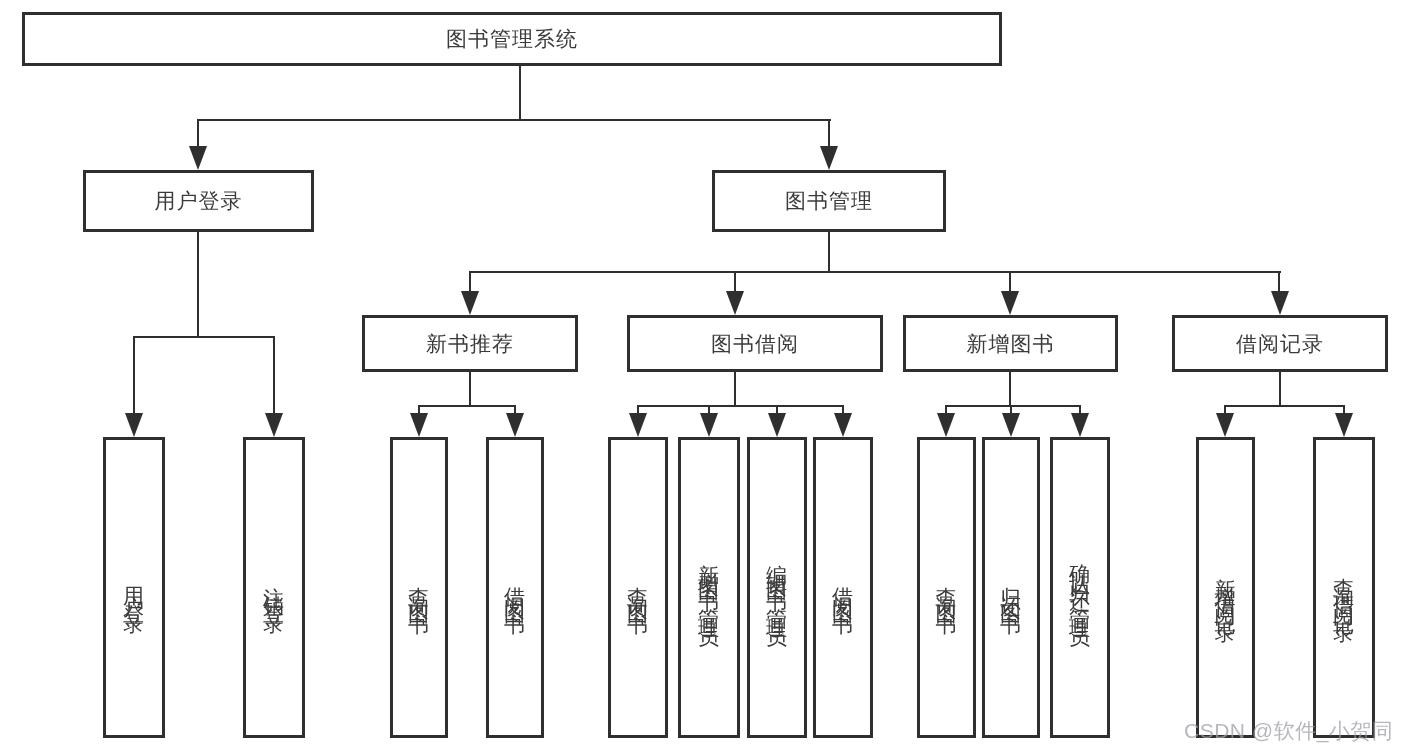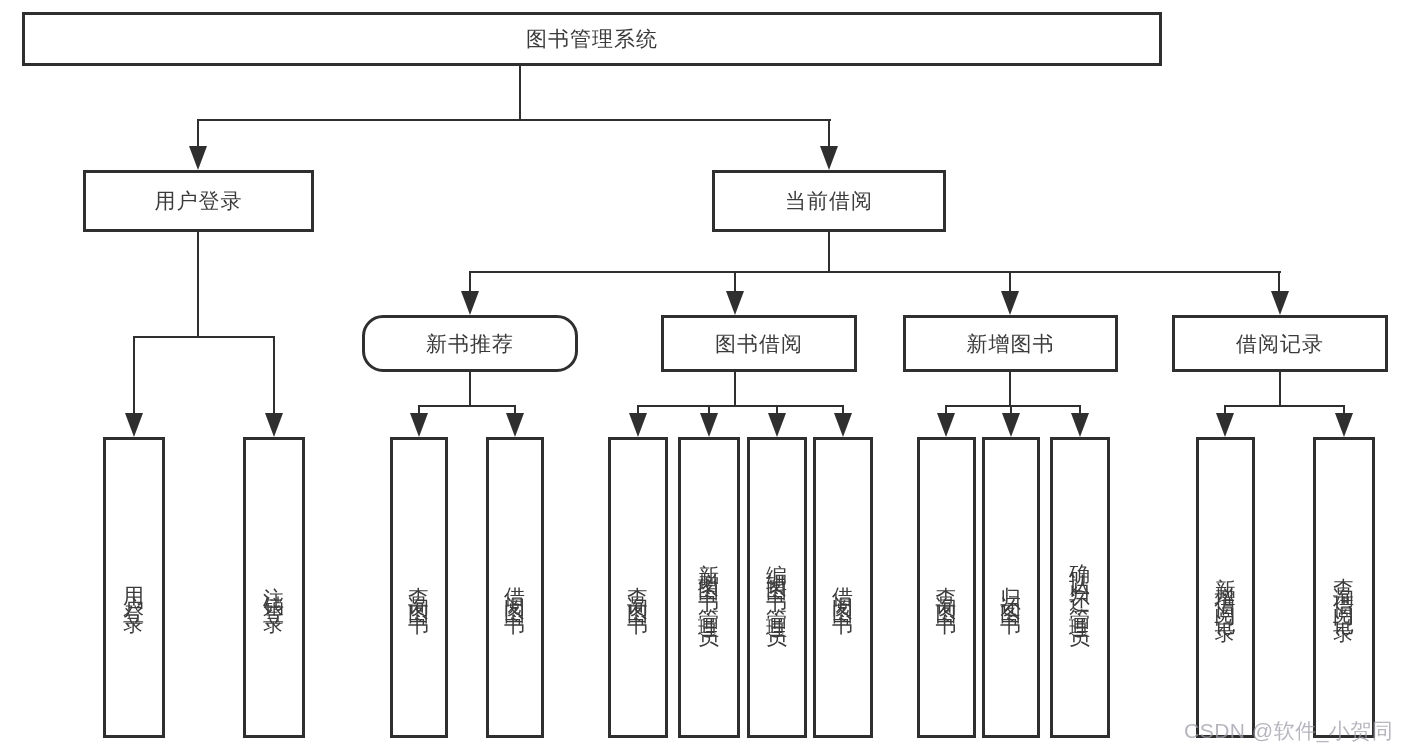--- a/index.html
+++ b/index.html
@@ -34,27 +34,27 @@
   .watermark{
     position:absolute;left:1184px;top:717px;font-size:21px;
     color:rgba(158,158,168,0.75);letter-spacing:0.5px;z-index:5;
   }
 </style>
 </head>
 <body>
 
 <div id="diagram">
 
-  <div class="node" style="left:22px;top:12px;width:1140px;height:54px;">图书管理系统</div>
+  <div class="node" style="left:22px;top:12px;width:980px;height:54px;">图书管理系统</div>
 
   <div class="node" style="left:83px;top:170px;width:231px;height:62px;">用户登录</div>
-  <div class="node" style="left:712px;top:170px;width:234px;height:62px;">当前借阅</div>
+  <div class="node" style="left:712px;top:170px;width:234px;height:62px;">图书管理</div>
 
-  <div class="node" style="left:362px;top:315px;width:216px;height:57px;border-radius:21px;">新书推荐</div>
-  <div class="node" style="left:661px;top:315px;width:196px;height:57px;">图书借阅</div>
+  <div class="node" style="left:362px;top:315px;width:216px;height:57px;">新书推荐</div>
+  <div class="node" style="left:627px;top:315px;width:256px;height:57px;">图书借阅</div>
   <div class="node" style="left:903px;top:315px;width:215px;height:57px;">新增图书</div>
   <div class="node" style="left:1172px;top:315px;width:216px;height:57px;">借阅记录</div>
 
   <div class="vnode" style="left:103px;top:437px;width:62px;height:301px;">
     <span class="vtext">用户登录</span>
   </div>
   <div class="vnode" style="left:243px;top:437px;width:62px;height:301px;">
     <span class="vtext">注销登录</span>
   </div>
 

